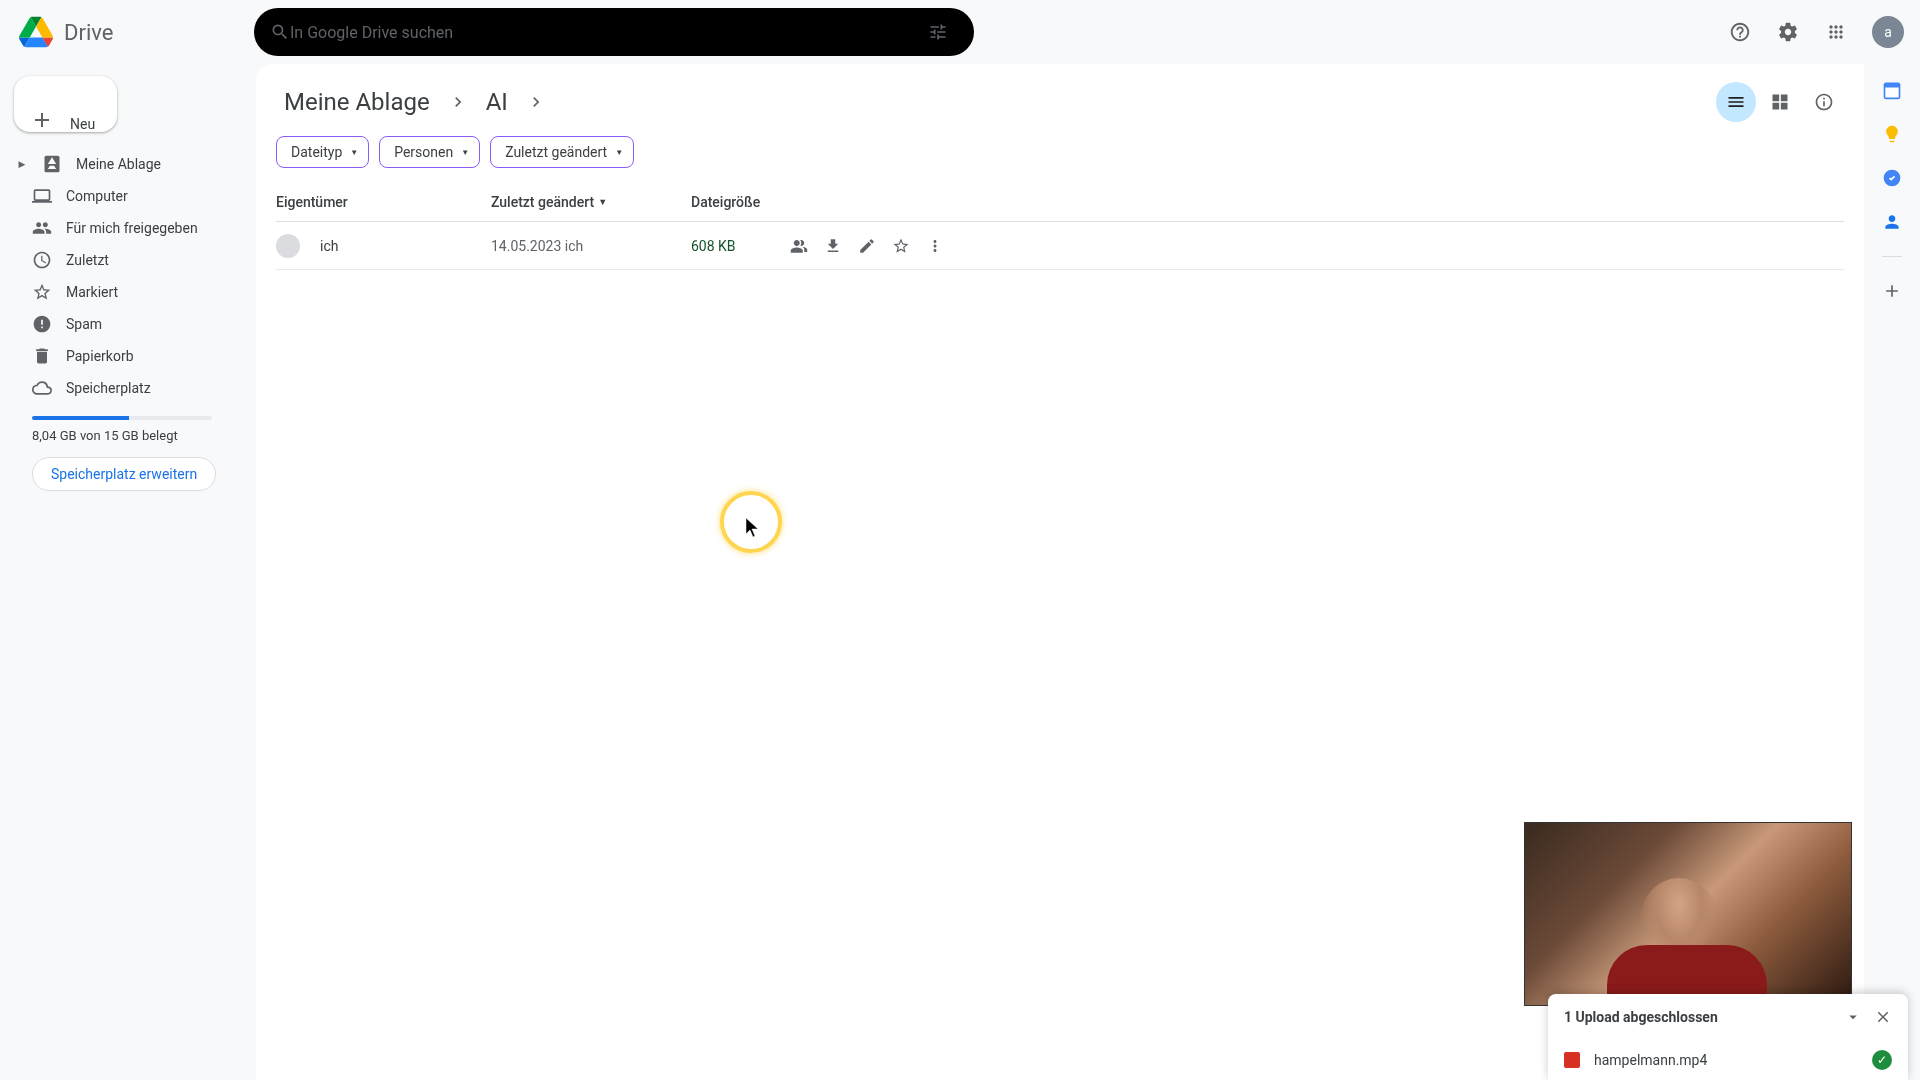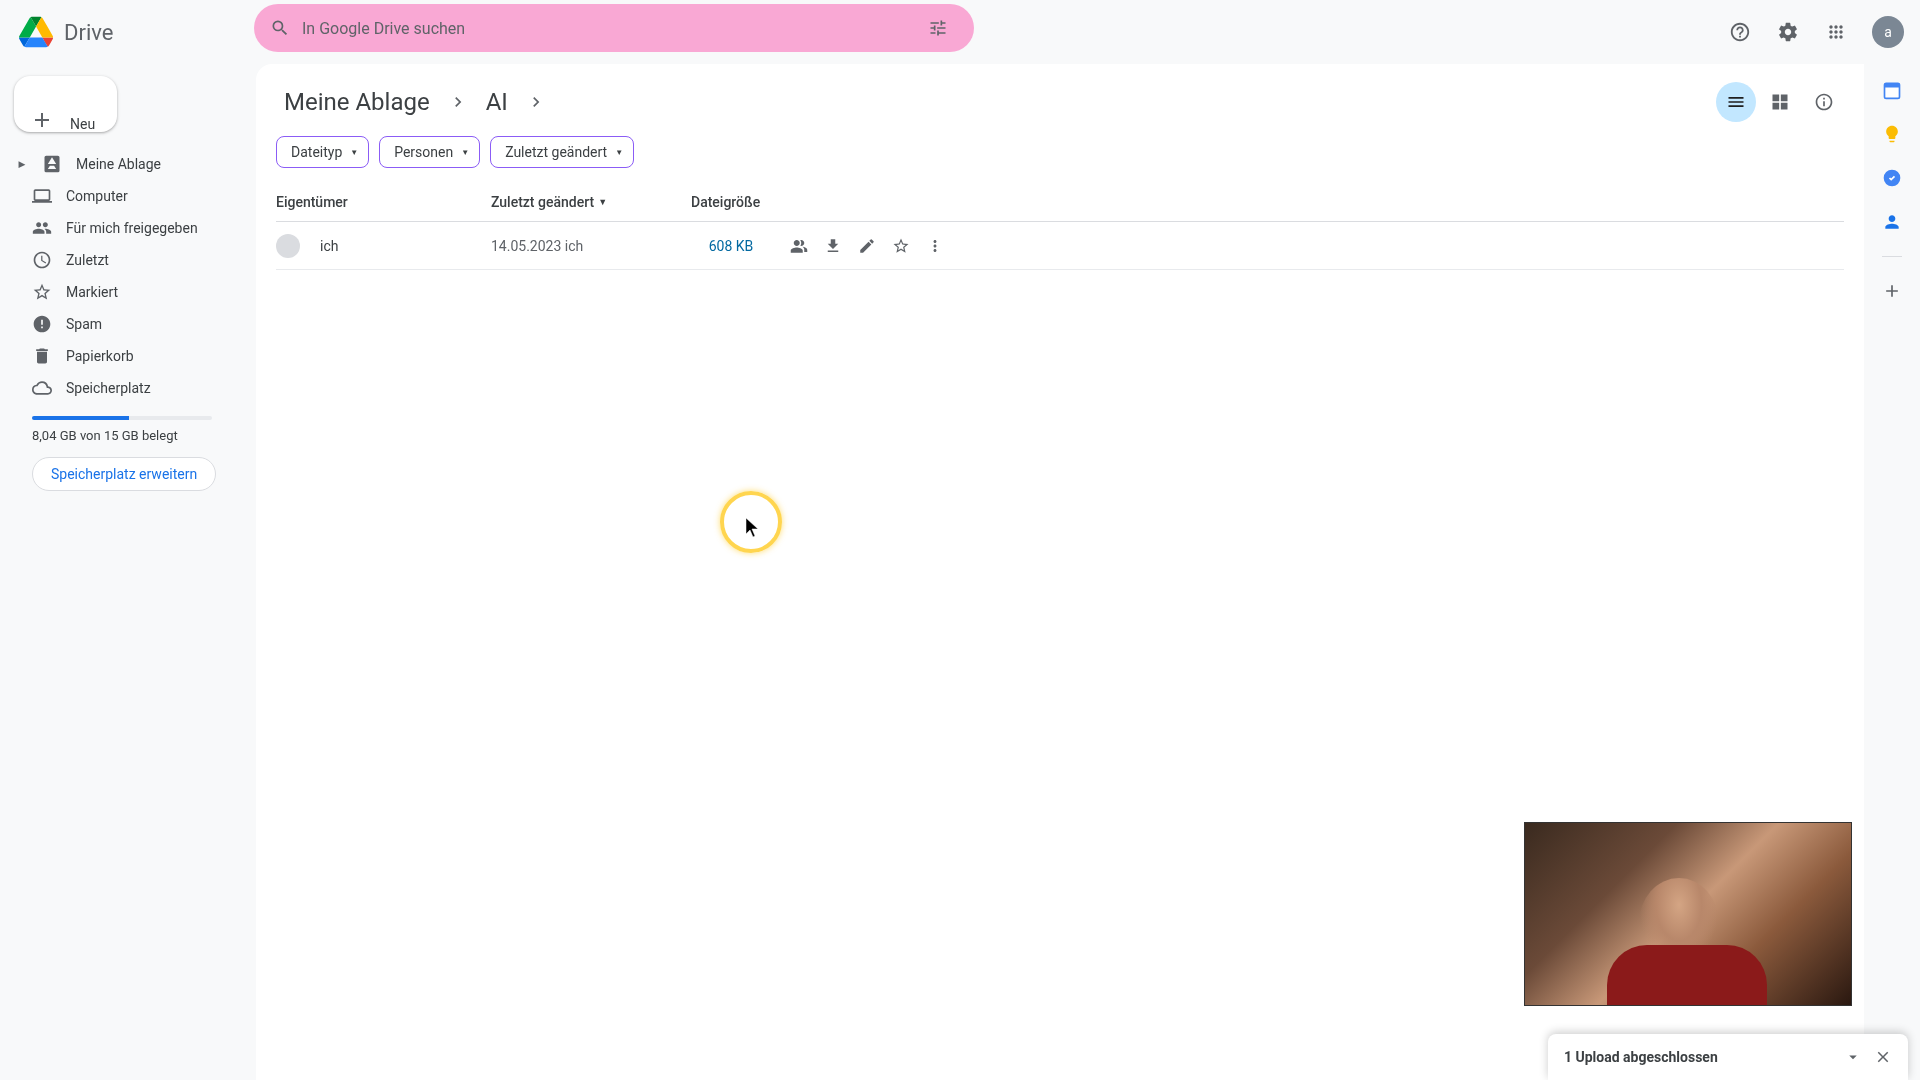--- a/index.html
+++ b/index.html
@@ -1,23 +1,23 @@
 <!DOCTYPE html>
 <html><head>
 <meta charset="utf-8">
 <style>
 * { margin: 0; padding: 0; box-sizing: border-box; font-family: 'Google Sans', Roboto, Arial, sans-serif; }
 body { background: #f8f9fa; height: 1080px; width: 1920px; overflow: hidden; position: relative; }
 
 
-.header { height: 64px; display: flex; align-items: flex-end; padding: 12px 16px; background: #f8f9fa; }
+.header { height: 64px; display: flex; align-items: center; padding: 12px 16px; background: #f8f9fa; }
 .logo-area { display: flex; align-items: center; gap: 8px; width: 238px; }
 .drive-logo { width: 40px; height: 40px; display: flex; align-items: center; justify-content: center; }
 .drive-name { font-size: 22px; color: #5f6368; }
-.search-bar { width: 720px; height: 48px; background: #f9a8d4; border-radius: 24px; display: flex; align-items: center; padding: 0 16px; gap: 12px; }
+.search-bar { width: 720px; height: 48px; background: #000000; border-radius: 24px; display: flex; align-items: center; padding: 0 16px; gap: 0; }
 .search-bar input { border: none; background: transparent; flex: 1; font-size: 16px; outline: none; color: #5f6368; }
 .search-bar input::placeholder { color: #5f6368; }
 .header-right { margin-left: auto; display: flex; align-items: center; gap: 8px; }
 .icon-btn { width: 40px; height: 40px; border-radius: 50%; display: flex; align-items: center; justify-content: center; cursor: pointer; color: #5f6368; }
 .avatar { width: 32px; height: 32px; border-radius: 50%; background: #7b8794; color: #fff; display: flex; align-items: center; justify-content: center; font-size: 14px; margin-left: 8px; }
 
 
 .body-wrap { display: flex; height: calc(100% - 64px); }
 .sidebar { width: 256px; padding: 8px 16px 0 10px; }
 .new-btn { height: 56px; padding: 0 22px 0 16px; background: #fff; border: none; border-radius: 16px; box-shadow: 0 1px 2px rgba(0,0,0,0.2), 0 1px 3px 1px rgba(0,0,0,0.1); display: flex; align-items: flex-end; gap: 16px; font-size: 14px; color: #3c4043; cursor: pointer; margin: 4px 0 16px 4px; }
@@ -53,21 +53,21 @@
 .col-actions { width: 60px; }
 .sort-arrow { font-size: 14px; }
 
 .table-row { display: flex; align-items: center; height: 48px; border-bottom: 1px solid #e8eaed; font-size: 14px; color: #3c4043; }
 .row-name { flex: 1; display: flex; align-items: center; gap: 16px; padding-left: 14px; }
 .checkbox { width: 18px; height: 18px; border: 2px solid #5f6368; border-radius: 2px; }
 .file-icon { width: 16px; height: 16px; display: flex; }
 .row-owner { width: 215px; display: flex; align-items: center; gap: 20px; }
 .owner-avatar { width: 24px; height: 24px; border-radius: 50%; background: #dadce0; }
 .row-modified { width: 200px; color: #5f6368; }
-.row-size { width: 80px; color: #0369a1; text-align: center; }
+.row-size { width: 80px; color: #14532d; }
 .row-actions { width: 180px; display: flex; gap: 2px; justify-content: flex-end; }
 .row-action { width: 32px; height: 32px; display: flex; align-items: center; justify-content: center; cursor: pointer; border-radius: 50%; color: #5f6368; }
 
 
 .right-rail { position: absolute; right: 0; top: 64px; width: 56px; height: calc(100% - 64px); display: flex; flex-direction: column; align-items: center; padding-top: 16px; gap: 24px; }
 .rail-icon { width: 20px; height: 20px; cursor: pointer; }
 .rail-divider { width: 20px; height: 1px; background: #dadce0; }
 
 
 .highlight-circle { position: absolute; width: 62px; height: 62px; border: 4px solid #ffd54f; border-radius: 50%; left: 720px; top: 491px; box-shadow: 0 0 6px rgba(255,213,79,0.8); }
@@ -371,13 +371,18 @@
             <path d="M7 10l5 5 5-5z"></path>
           </svg>
         </span>
       <span>
           <svg width="18" height="18" viewBox="0 0 24 24" fill="#5f6368">
             <path d="M19 6.41L17.59 5 12 10.59 6.41 5 5 6.41 10.59 12 5 17.59 6.41 19 12 13.41 17.59 19 19 17.59 13.41 12z"></path>
           </svg>
         </span>
     </div>
   </div>
+  <div class="toast-body">
+    <span class="video-icon"></span>
+    <span>hampelmann.mp4</span>
+    <span class="check-icon">✓</span>
+  </div>
 </div>
 
 </body></html>

